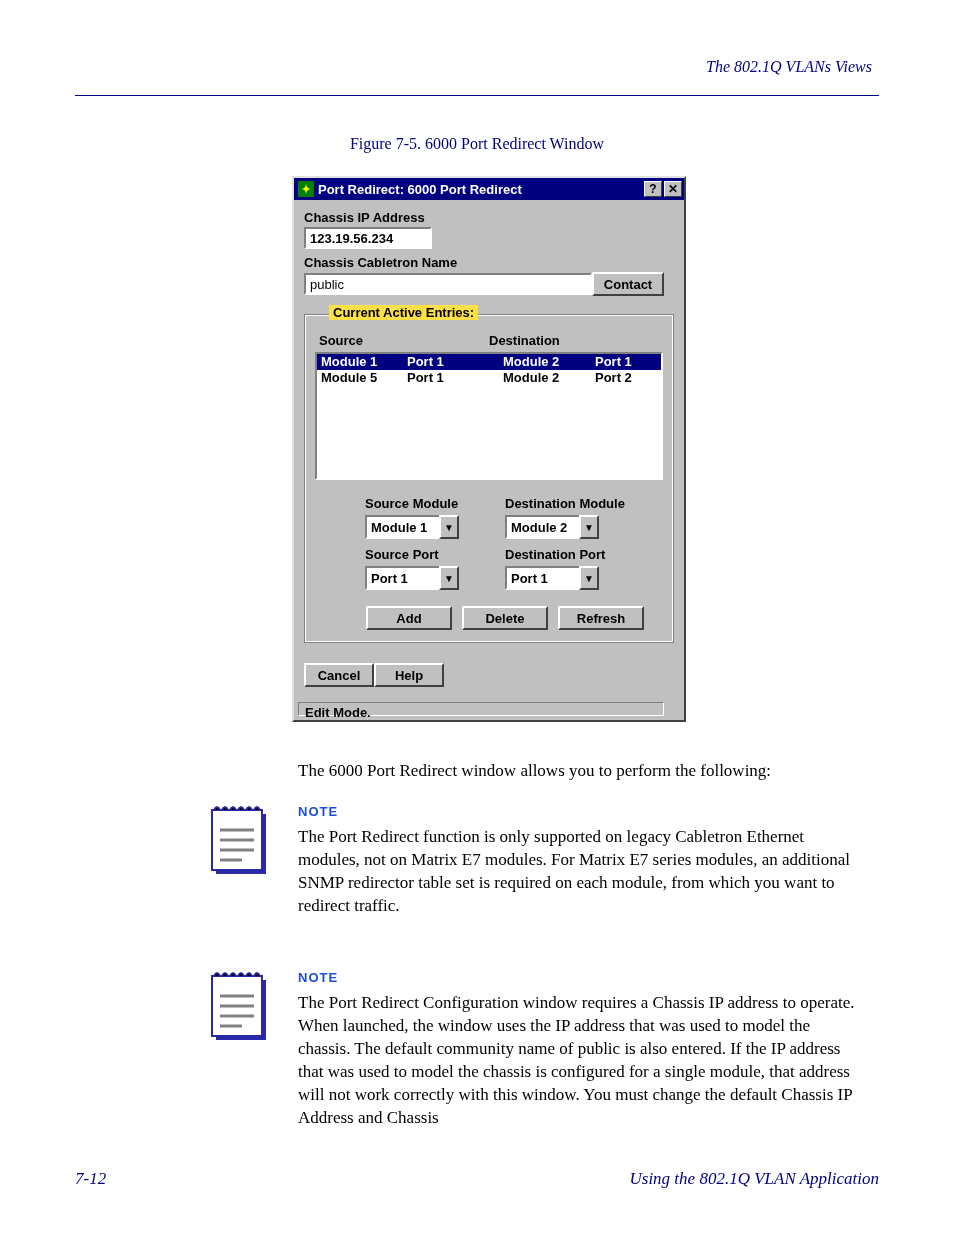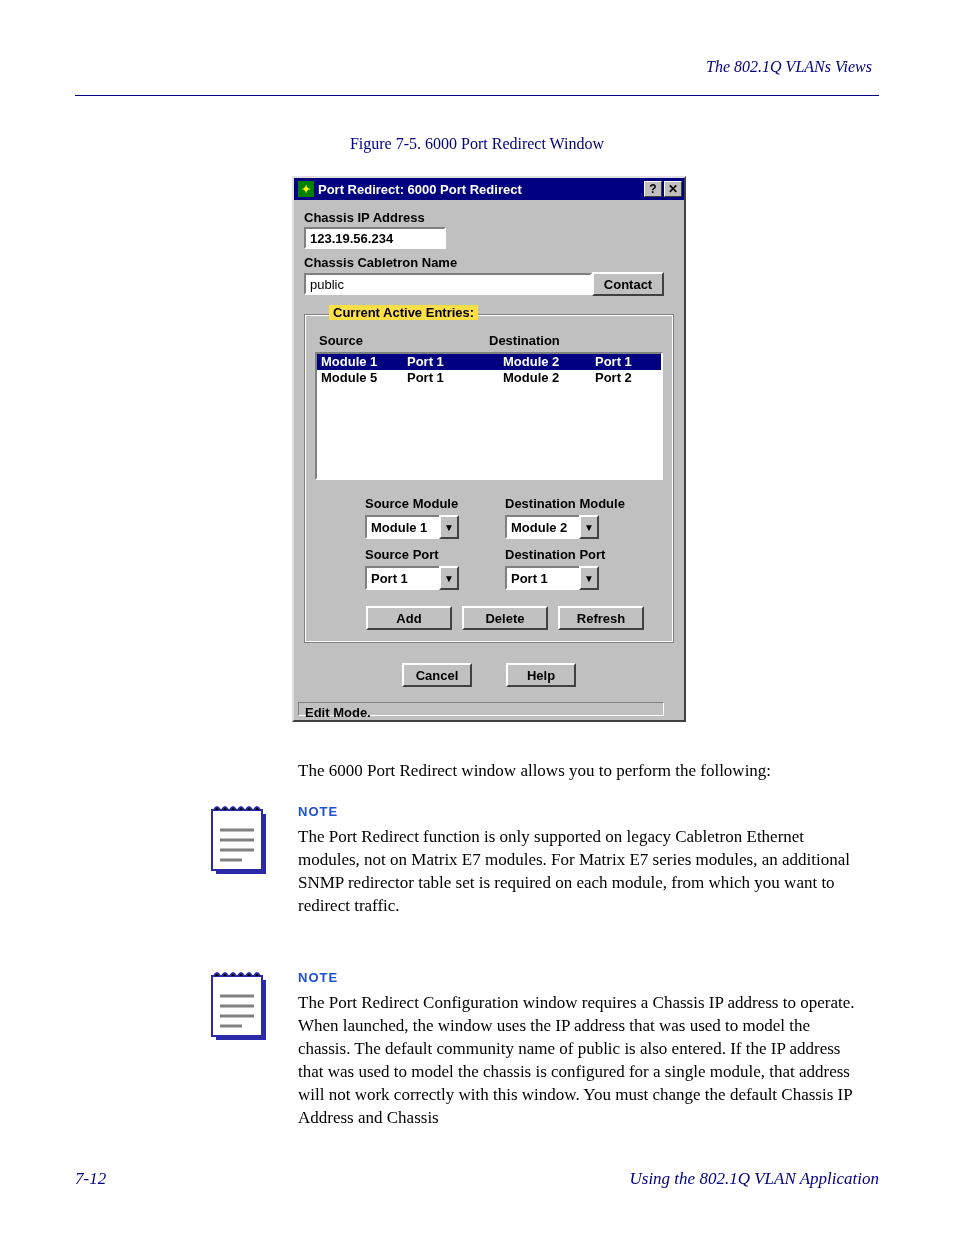--- a/index.html
+++ b/index.html
@@ -130,21 +130,21 @@
     border-left: 2px solid #808080;
     border-right: 2px solid #ffffff;
     border-bottom: 2px solid #ffffff;
     height: 22px;
     padding: 1px 4px;
     font-family: "MS Sans Serif", Arial, sans-serif;
     font-size: 13px;
     box-sizing: border-box;
     font-weight: bold;
   }
-  .ip-input { width: 142px; }
+  .ip-input { width: 128px; }
   .comm-input { width: 288px; font-weight: normal; }
 
   .win-btn {
     height: 24px;
     background: #c0c0c0;
     border-top: 2px solid #ffffff;
     border-left: 2px solid #ffffff;
     border-right: 2px solid #404040;
     border-bottom: 2px solid #404040;
     font-family: "MS Sans Serif", Arial, sans-serif;
@@ -256,22 +256,21 @@
 
   .btn-row {
     display: flex;
     justify-content: center;
     gap: 10px;
     margin-top: 16px;
   }
   .btn-row .win-btn { width: 86px; font-weight: bold; }
   .btn-row2 {
     display: flex;
-    justify-content: center;
-    gap: 34px;
+    justify-content: flex-start;
     margin-top: 20px;
   }
   .btn-row2 .win-btn { width: 70px; font-weight: bold; }
 
   .statusbar {
     position: absolute;
     left: 4px;
     right: 20px;
     bottom: 4px;
     height: 14px;

